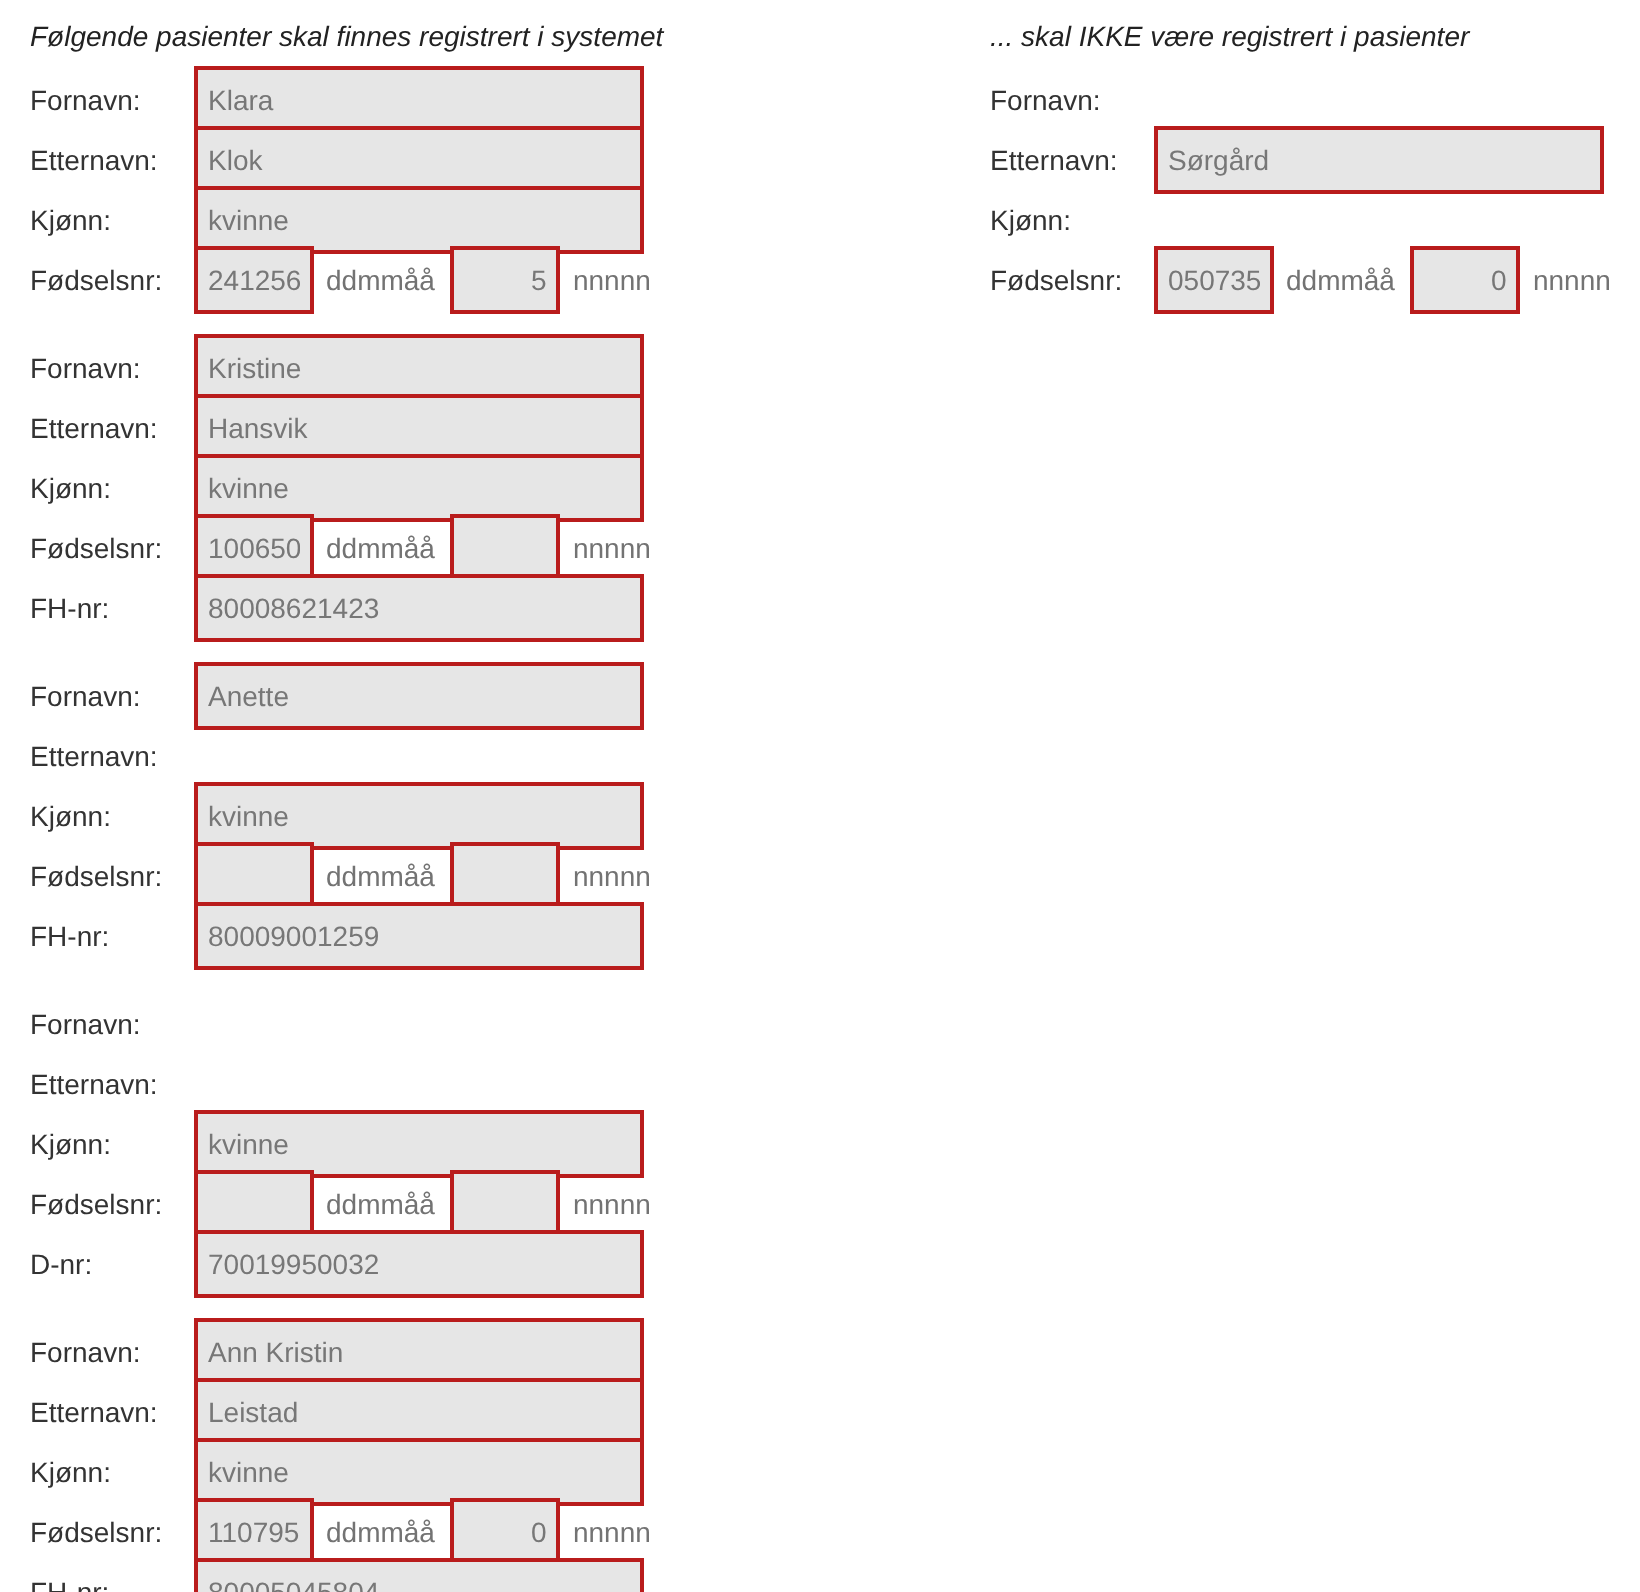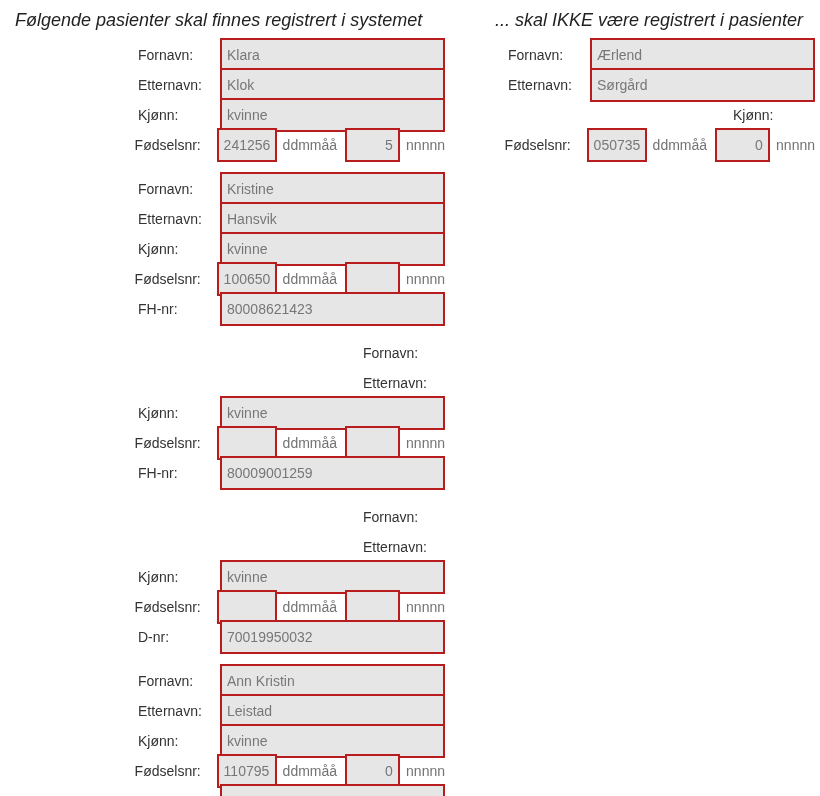--- a/index.html
+++ b/index.html
@@ -24,33 +24,32 @@
     }
     .col-left {
       width: 430px;
     }
     .col-right {
       width: 320px;
     }
     .section-title {
       font-style: italic;
       font-weight: normal;
-      font-size: 18px;
+      font-size: 14px;
       color: #222;
       margin-bottom: 12px;
     }
     .patient-block {
       margin-bottom: 20px;
     }
     .row {
       display: flex;
       align-items: center;
       margin-bottom: 6px;
       height: 24px;
-      justify-content: flex-end;
     }
     .label {
       width: 82px;
       flex-shrink: 0;
       color: #333;
       font-size: 14px;
     }
     .input-text {
       border: 2px solid #b91c1c;
       background: #e6e6e6;
@@ -130,20 +129,21 @@
             <span class="suffix">nnnnn</span>
           </div>
           <div class="row">
             <span class="label">FH-nr:</span>
             <input type="text" class="input-text input-wide" value="80008621423" style="">
           </div>
         </div>
         <div class="patient-block">
           <div class="row">
             <span class="label">Fornavn:</span>
+            <input type="text" class="input-text input-wide" value="Anette" style="">
           </div>
           <div class="row">
             <span class="label">Etternavn:</span>
           </div>
           <div class="row">
             <span class="label">Kjønn:</span>
             <input type="text" class="input-text input-wide" value="kvinne" style="">
           </div>
           <div class="row">
             <span class="label">Fødselsnr:</span>
@@ -206,21 +206,20 @@
           </div>
         </div>
       </div>
   </div>
   <div class="col col-right">
     <div class="section-title">... skal IKKE være registrert i pasienter</div>
     <div id="notregistered-list">
         <div class="patient-block">
           <div class="row">
             <span class="label">Fornavn:</span>
-            <input type="text" class="input-text input-wide" value="Ærlend" style="">
           </div>
           <div class="row">
             <span class="label">Etternavn:</span>
             <input type="text" class="input-text input-wide" value="Sørgård" style="">
           </div>
           <div class="row">
             <span class="label">Kjønn:</span>
           </div>
           <div class="row">
             <span class="label">Fødselsnr:</span>

